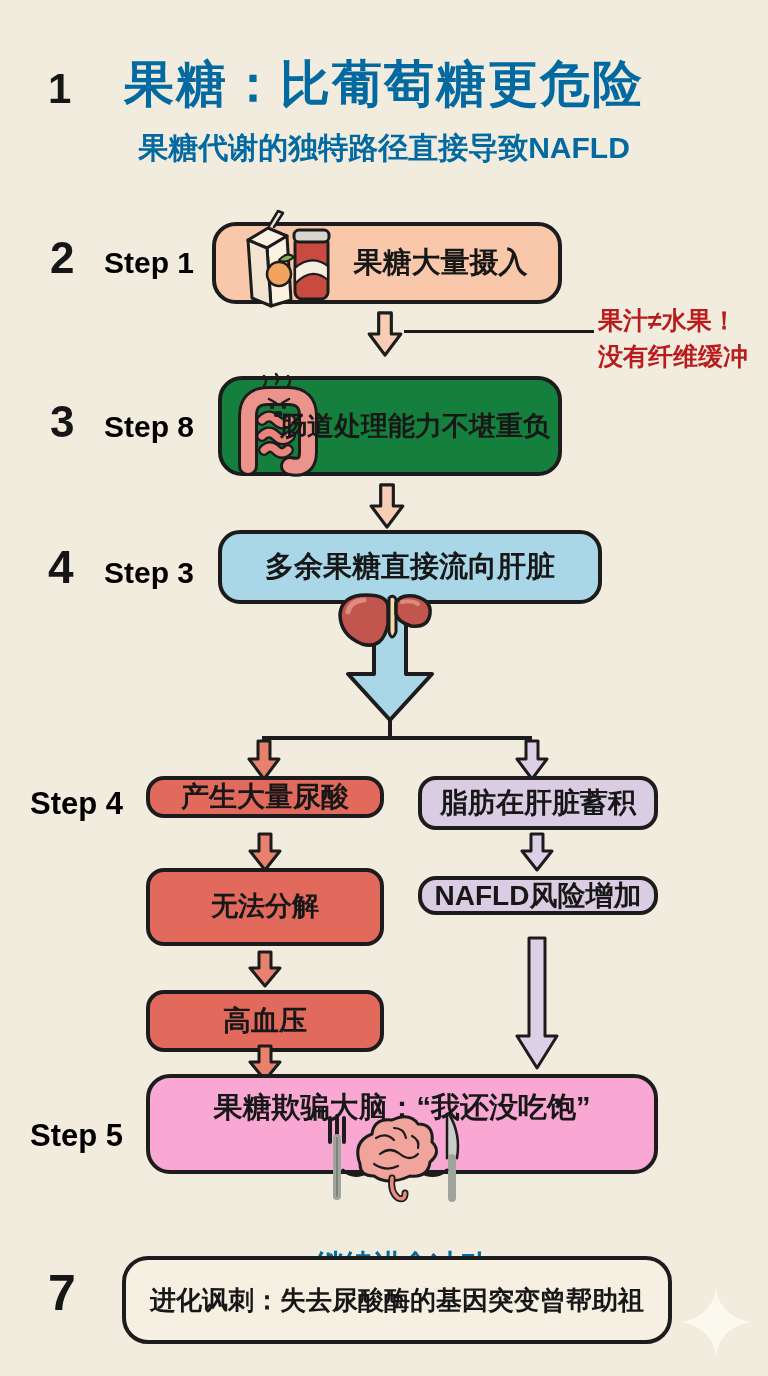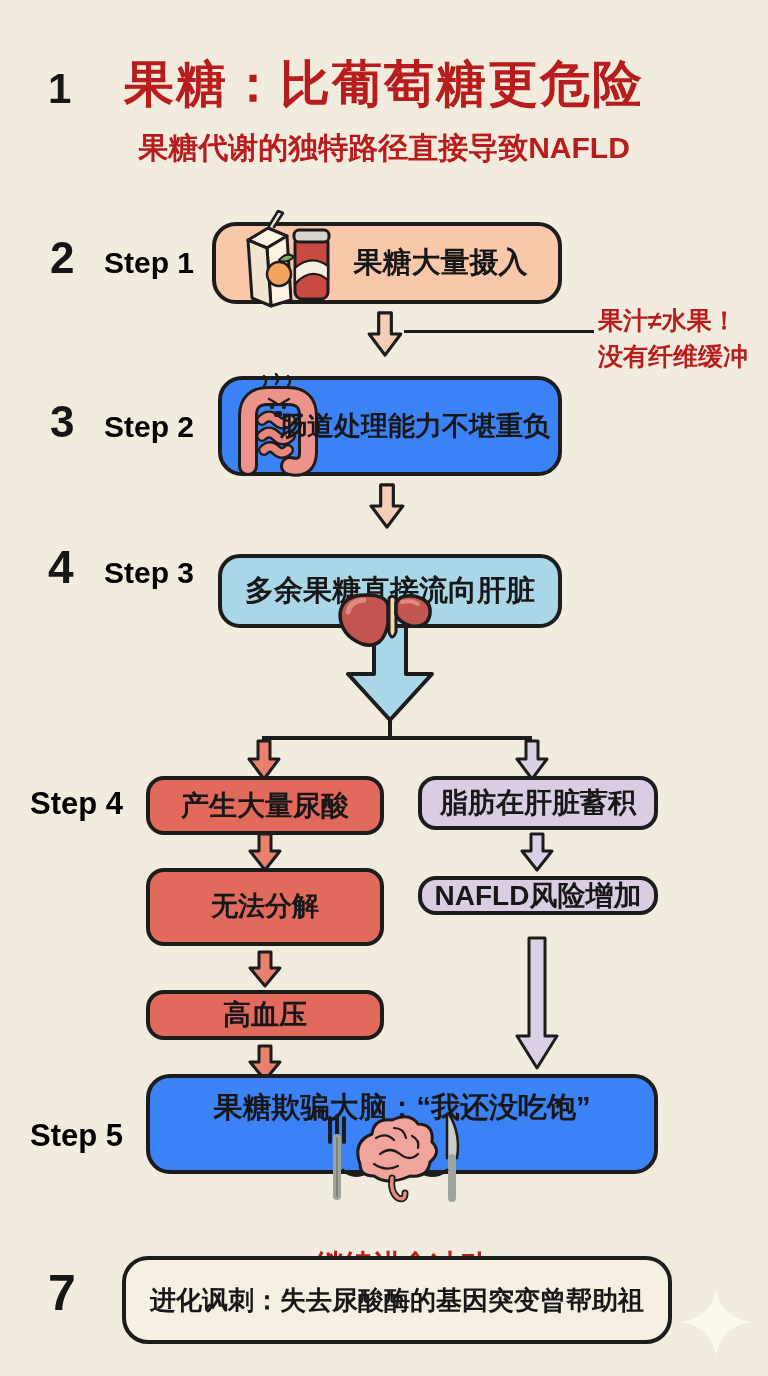--- a/index.html
+++ b/index.html
@@ -4,29 +4,29 @@
 <style>
   html,body{margin:0;padding:0;}
   body{font-family:"Liberation Sans","DejaVu Sans",sans-serif;background:#e8e2d4;}
   .canvas{position:relative;width:768px;height:1376px;background:#F2ECDE;overflow:hidden;color:#1b1b1b;}
   .abs{position:absolute;}
   .num{position:absolute;font-weight:900;color:#161616;line-height:1;}
   .steplabel{position:absolute;font-weight:700;font-size:30px;color:#000000;line-height:1;}
   .box{position:absolute;border:4px solid #1c1c1c;box-sizing:border-box;display:flex;align-items:center;justify-content:center;font-weight:800;color:#171717;text-align:center;}
   .r24{border-radius:24px;} .r18{border-radius:18px;}
   .box-step1{background:#F9C8AB;}
-  .box-step2{background:#3b82f6;}
+  .box-step2{background:#15803d;}
   .box-step3{background:#A9D7E8;}
   .box-red{background:#E26A5C;}
   .box-lav{background:#D9CCE3;}
-  .box-step5{background:#3b82f6;}
+  .box-step5{background:#f9a8d4;}
   .box-footer{background:#F6F0E2;border-radius:26px;flex-direction:column;line-height:1.5;font-size:26px;}
   .line{position:absolute;background:#1c1c1c;}
   .note{position:absolute;font-weight:800;font-size:25px;line-height:1.45;color:#b91c1c;}
-  .freetext{position:absolute;font-weight:800;color:#b91c1c;line-height:1.2;}
+  .freetext{position:absolute;font-weight:800;color:#0369a1;line-height:1.2;}
   svg{display:block;}
 </style>
 </head>
 <body>
 
 <div class="canvas">
 
   <div class="num" style="left:48px;top:68px;font-size:42px;">1</div>
   <div class="freetext" style="left:40px;right:40px;top:54px;text-align:center;font-size:50px;font-weight:900;letter-spacing:2px;">果糖：比葡萄糖更危险</div>
   <div class="freetext" style="left:0;right:0;top:130px;text-align:center;font-size:30px;font-weight:700;">果糖代谢的独特路径直接导致NAFLD</div>
@@ -59,21 +59,21 @@
         <path d="M12 2 H24 V22 H33 L18 42 L3 22 H12 Z" fill="#F7CDB5" stroke="#1c1c1c" stroke-width="3" stroke-linejoin="round"></path>
       </svg>
   </div>
   <div class="line" style="left:404px;top:330px;width:190px;height:3px;"></div>
   <div class="note" style="left:598px;top:302px;">
     <div>果汁≠水果！</div>
     <div>没有纤维缓冲</div>
   </div>
 
   <div class="num" style="left:50px;top:400px;font-size:44px;">3</div>
-  <div class="steplabel" style="left:104px;top:412px;">Step 2</div>
+  <div class="steplabel" style="left:104px;top:412px;">Step 8</div>
 
   <div class="box box-step2 r24" style="left:218px;top:376px;width:344px;height:100px;">
     <div class="abs" style="left:58px;right:8px;font-size:27px;z-index:2;">肠道处理能力不堪重负</div>
   </div>
 
   <div class="abs" style="left:222px;top:372px;z-index:1;">
     <svg width="108" height="108" viewBox="0 0 108 108">
       <g fill="none" stroke-linecap="round">
         <path d="M42 14 q4 -5 0 -10 M54 12 q4 -5 0 -10 M66 14 q4 -5 0 -10" stroke="#1c1c1c" stroke-width="2.5"></path>
         <path d="M26 94 L26 44 Q26 24 46 24 L66 24 Q86 24 86 44 L86 80 Q86 98 68 94" stroke="#1c1c1c" stroke-width="20"></path>
@@ -90,21 +90,21 @@
 
   <div class="abs" style="left:368px;top:482px;">
     <svg width="38" height="48" viewBox="0 0 36 44">
         <path d="M12 2 H24 V22 H33 L18 42 L3 22 H12 Z" fill="#F7CDB5" stroke="#1c1c1c" stroke-width="3" stroke-linejoin="round"></path>
       </svg>
   </div>
 
   <div class="num" style="left:48px;top:544px;font-size:46px;">4</div>
   <div class="steplabel" style="left:104px;top:558px;">Step 3</div>
 
-  <div class="box box-step3" style="left:218px;top:530px;width:344px;height:74px;border-radius:22px;z-index:2;margin-top:24px;">
+  <div class="box box-step3" style="left:218px;top:530px;width:384px;height:74px;border-radius:22px;z-index:2;">
     <div style="font-size:29px;">多余果糖直接流向肝脏</div>
   </div>
 
   <div class="abs" style="left:344px;top:608px;z-index:1;">
     <svg width="92" height="114" viewBox="0 0 92 114">
         <path d="M30 2 H62 V66 H88 L46 112 L4 66 H30 Z" fill="#A9D7E8" stroke="#1c1c1c" stroke-width="4" stroke-linejoin="round"></path>
       </svg>
   </div>
 
   <div class="abs" style="left:332px;top:590px;z-index:3;">
@@ -127,21 +127,21 @@
       </svg>
   </div>
   <div class="abs" style="left:514px;top:739px;">
     <svg width="36" height="42" viewBox="0 0 36 42">
         <path d="M12 2 H24 V20 H33 L18 40 L3 20 H12 Z" fill="#DCD0E6" stroke="#1c1c1c" stroke-width="3" stroke-linejoin="round"></path>
       </svg>
   </div>
 
   <div class="steplabel" style="left:30px;top:788px;font-size:31px;">Step 4</div>
 
-  <div class="box box-red r18" style="left:146px;top:776px;width:238px;height:59px;font-size:28px;">
+  <div class="box box-red r18" style="left:146px;top:776px;width:238px;height:42px;font-size:28px;">
     <div>产生大量尿酸</div>
   </div>
   <div class="box box-lav r18" style="left:418px;top:776px;width:240px;height:54px;font-size:28px;">
     <div>脂肪在肝脏蓄积</div>
   </div>
 
   <div class="abs" style="left:247px;top:832px;">
     <svg width="36" height="40" viewBox="0 0 36 40">
         <path d="M12 2 H24 V19 H33 L18 38 L3 19 H12 Z" fill="#E8826E" stroke="#1c1c1c" stroke-width="3" stroke-linejoin="round"></path>
       </svg>
@@ -158,21 +158,21 @@
   <div class="box box-lav r18" style="left:418px;top:876px;width:240px;height:39px;font-size:28px;">
     <div>NAFLD风险增加</div>
   </div>
 
   <div class="abs" style="left:247px;top:950px;">
     <svg width="36" height="38" viewBox="0 0 36 38">
         <path d="M12 2 H24 V18 H33 L18 36 L3 18 H12 Z" fill="#E8826E" stroke="#1c1c1c" stroke-width="3" stroke-linejoin="round"></path>
       </svg>
   </div>
 
-  <div class="box box-red r18" style="left:146px;top:990px;width:238px;height:50px;font-size:28px;">
+  <div class="box box-red r18" style="left:146px;top:990px;width:238px;height:62px;font-size:28px;">
     <div>高血压</div>
   </div>
 
   <div class="abs" style="left:247px;top:1044px;">
     <svg width="36" height="38" viewBox="0 0 36 38">
         <path d="M12 2 H24 V18 H33 L18 36 L3 18 H12 Z" fill="#E8826E" stroke="#1c1c1c" stroke-width="3" stroke-linejoin="round"></path>
       </svg>
   </div>
 
   <div class="abs" style="left:514px;top:936px;">

